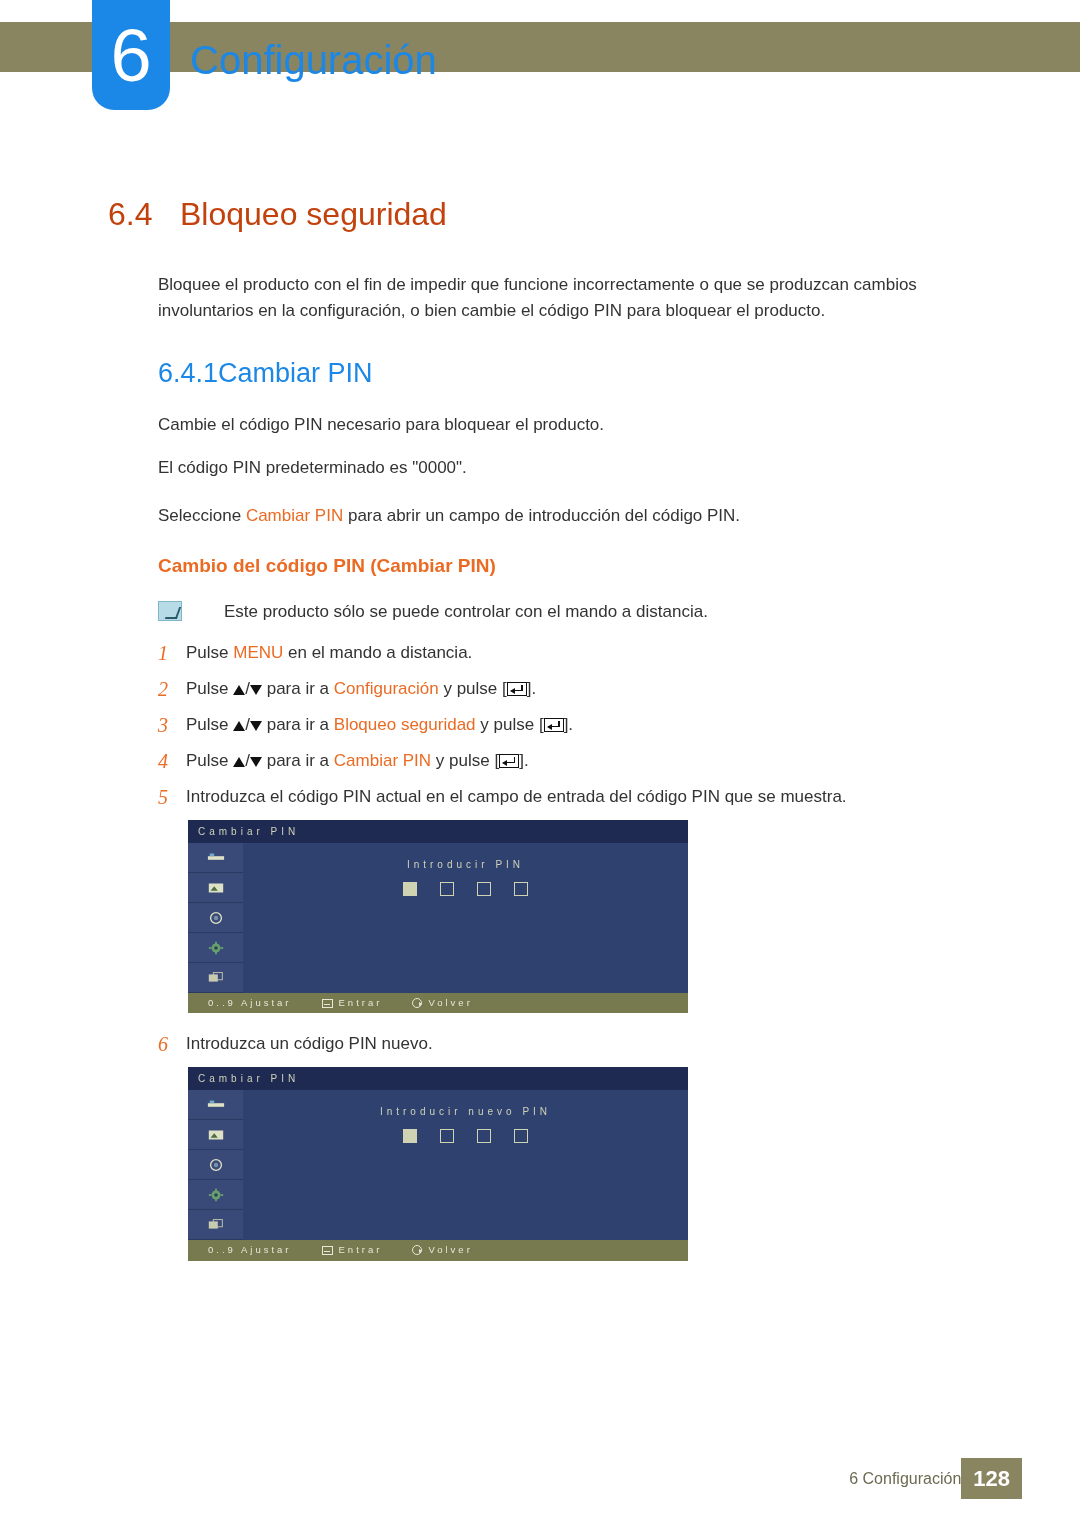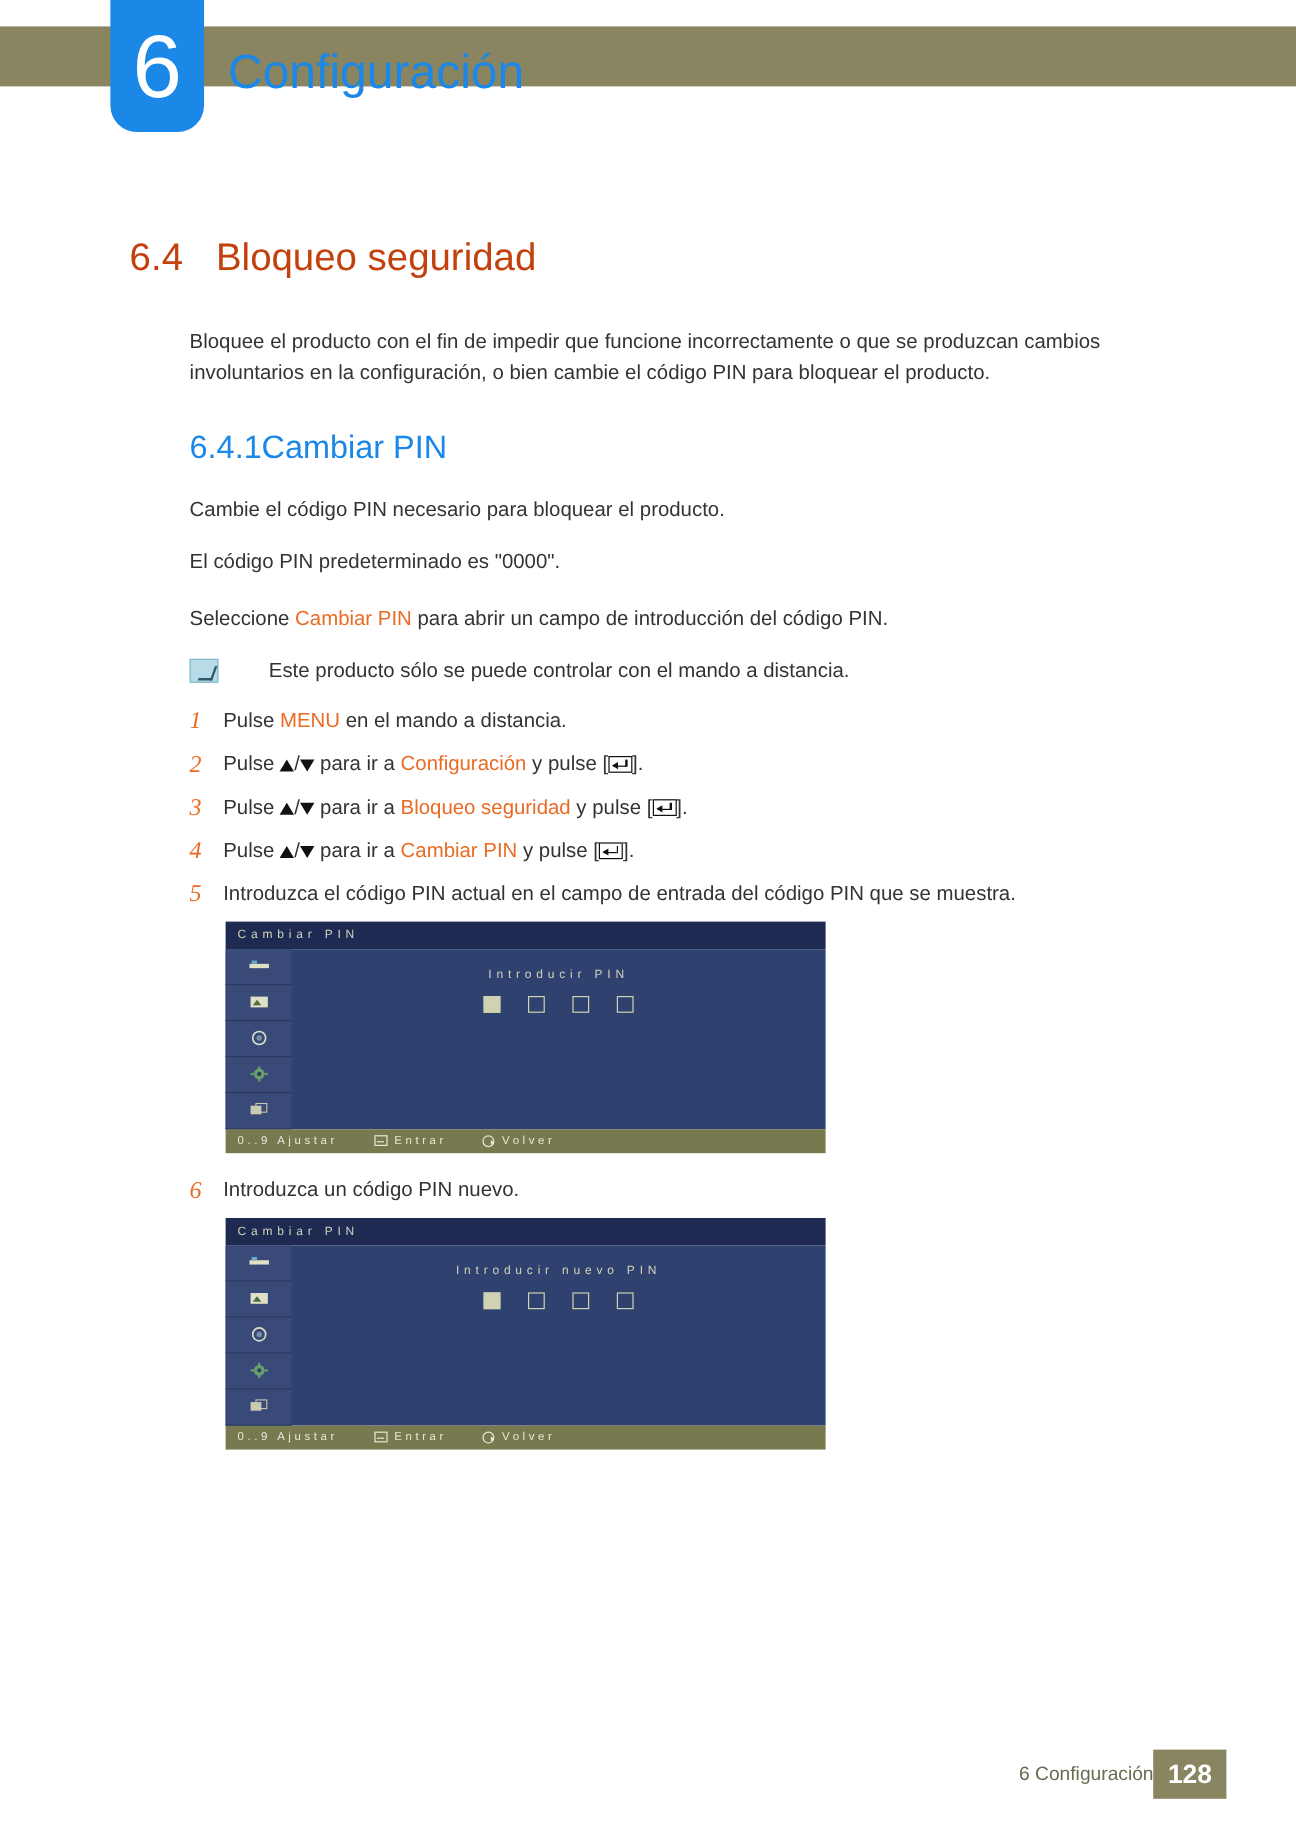--- a/index.html
+++ b/index.html
@@ -160,21 +160,21 @@
   .pin-row { text-align:center; }
   .pin-box {
     display:inline-block; width:14px; height:14px; margin: 0 8px;
     border: 1px solid #cfd3b2;
   }
   .pin-box.filled { background: #cfd3b2; }
   .osd-footer {
     background: #77794e;
     color: #e8e8d8;
     font-size: 9.5px;
-    padding: 3px 10px;
+    padding: 3px 20px;
     display:flex;
     gap: 30px;
     letter-spacing: 3px;
   }
   .osd-footer span { display:inline-flex; align-items:center; gap:6px; }
   .ret-icon {
     display:inline-block; width:11px; height:9px;
     border:1px solid #e8e8d8; position:relative;
   }
   .ret-icon::after { content:""; position:absolute; left:1px; top:4px; width:6px; height:1px; background:#e8e8d8; }
@@ -214,20 +214,21 @@
   <h3 class="subsection-heading">
     <span class="subnum">6.4.1</span><span>Cambiar PIN</span>
   </h3>
 
   <p class="body-p" style="margin-bottom:18px">Cambie el código PIN necesario para bloquear el producto.</p>
   <p class="body-p" style="margin-bottom:22px">El código PIN predeterminado es "0000".</p>
   <p class="body-p" style="margin-bottom:18px">
     <span>Seleccione </span><span class="accent">Cambiar PIN</span><span> para abrir un campo de introducción del código PIN.</span>
   </p>
 
+  <h4 class="subsubheading">Cambio del código PIN (Cambiar PIN)</h4>
 
   <div class="note-row">
     <span class="note-icon"></span>
     <span>Este producto sólo se puede controlar con el mando a distancia.</span>
   </div>
 
   <div class="step">
     <span class="step-num">1</span>
     <span class="step-text">
       <span>Pulse </span><span class="accent">MENU</span><span> en el mando a distancia.</span>

